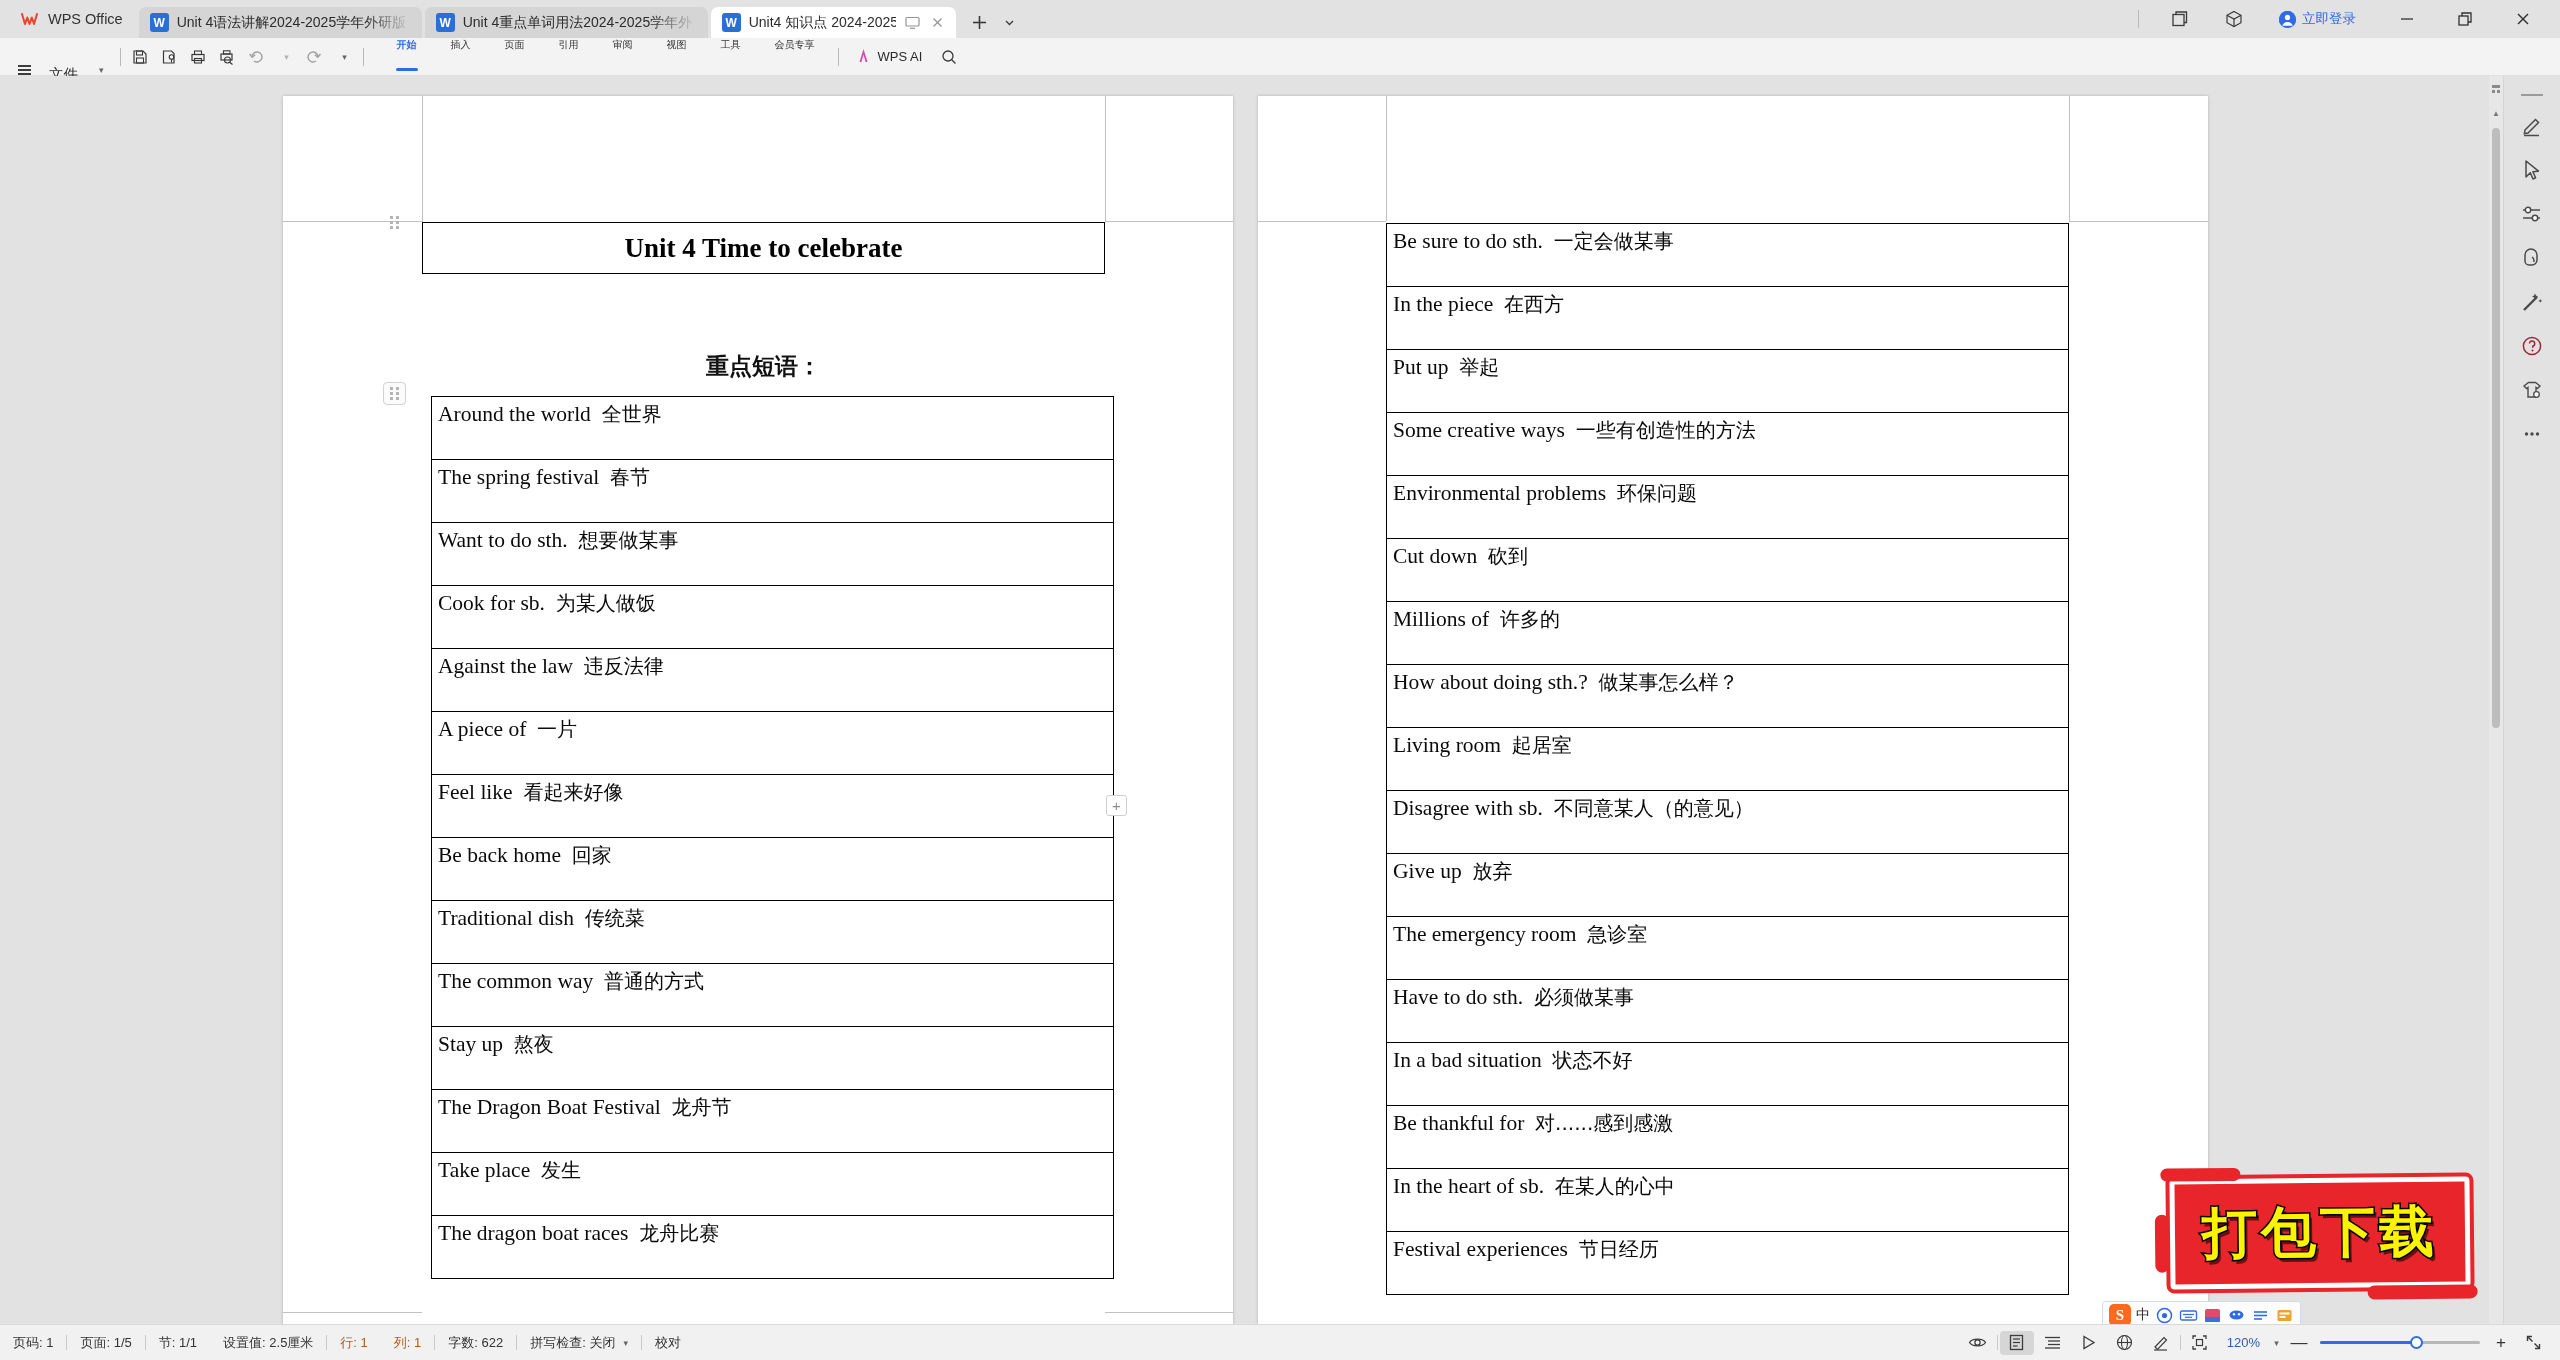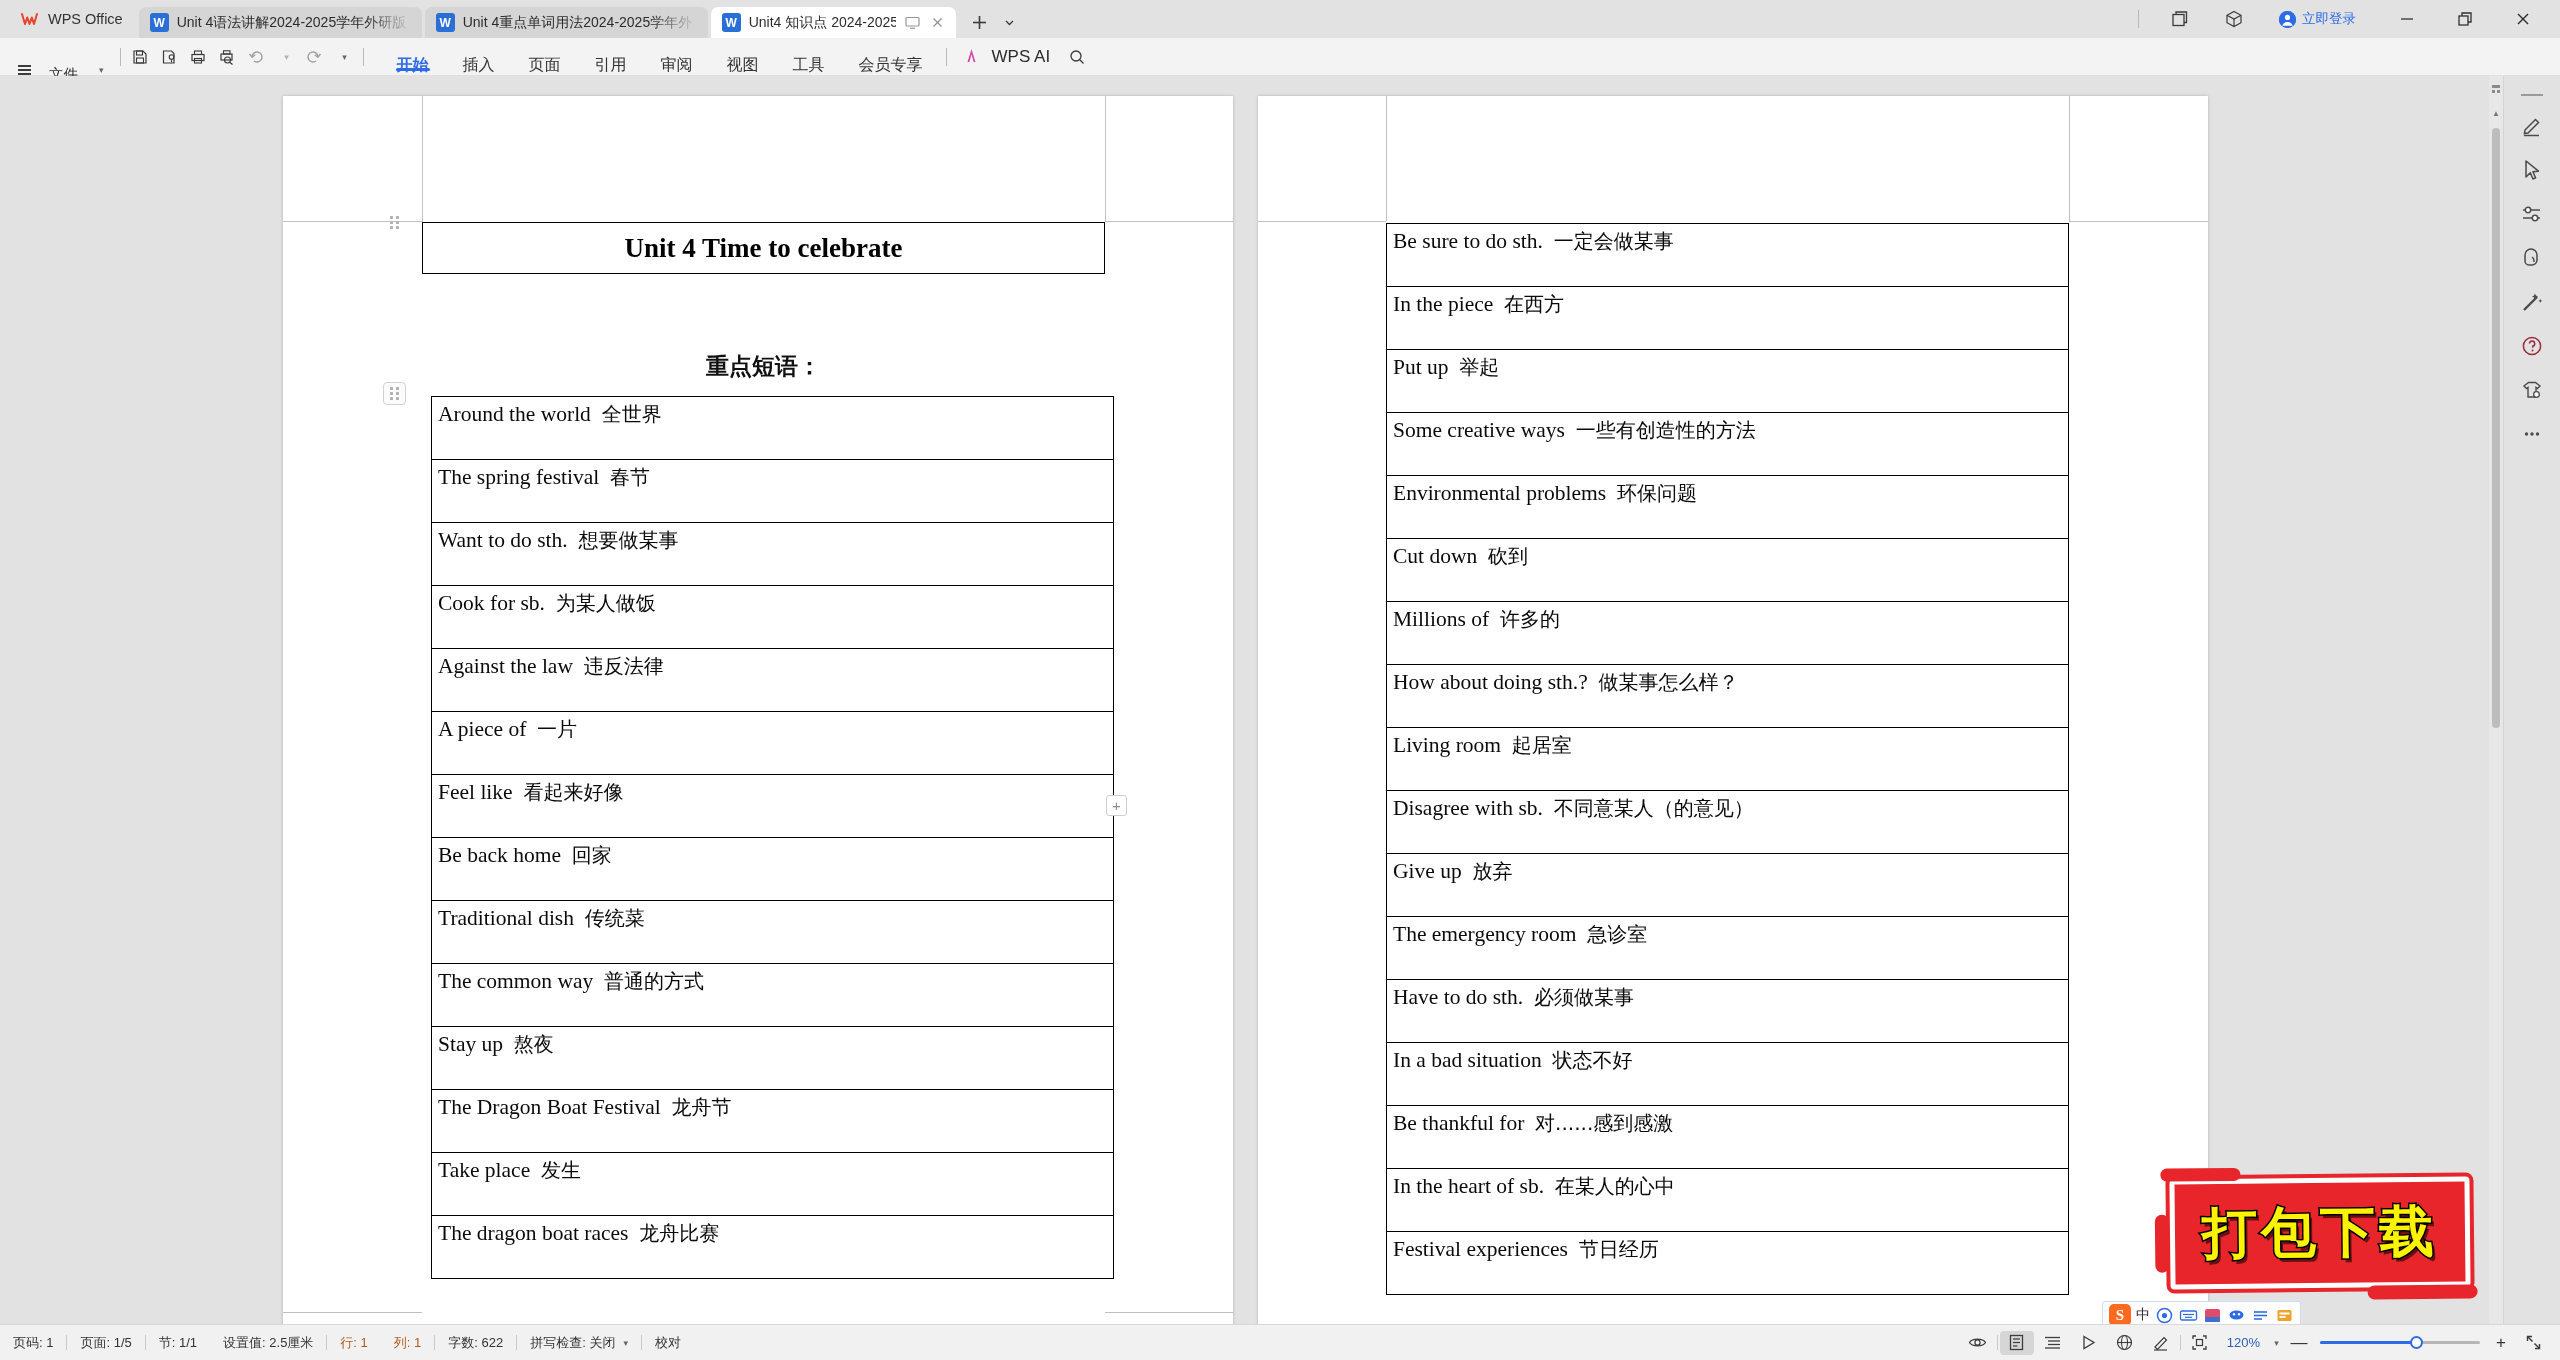--- a/index.html
+++ b/index.html
@@ -103,31 +103,31 @@
   .caret { font-size: 9px; color: #666; margin-left: 3px; }
   .qa-group { display: flex; align-items: center; gap: 2px; }
   .qa-btn {
     width: 27px; height: 28px; display: flex; align-items: center; justify-content: center;
     color: #3a3a3a;
   }
   .qa-btn.dim { opacity: .45; }
   .rib-tabs { display: flex; align-items: center; height: 38px; margin-left: 10px; }
   .rib-tab {
     position: relative; padding: 0 17px; height: 38px;
-    display: flex; align-items: flex-end; font-size: 16px; color: #333;
+    display: flex; align-items: flex-start; font-size: 10px; color: #333;
     white-space: nowrap;
   }
   .rib-tab.active { color: #2e6be6; font-weight: 700; }
   .rib-tab.active::after {
     content: ""; position: absolute; left: 16px; right: 16px; bottom: 5px;
     height: 2.5px; background: #2e6be6; border-radius: 2px;
   }
   .ai-btn {
-    display: flex; align-items: center; gap: 12px; padding: 0 10px;
-    height: 28px; font-size: 17px; color: #2b2b2b; white-space: nowrap;
+    display: flex; align-items: center; gap: 6px; padding: 0 10px;
+    height: 28px; font-size: 13px; color: #2b2b2b; white-space: nowrap;
   }
   .ai-mark { color: #d44aa8; font-size: 15px; font-weight: 700; }
   .search-btn { width: 34px; height: 30px; display:flex; align-items:center; justify-content:center; }
 
   
   .workspace {
     position: absolute; top: 76px; left: 0; width: 2560px; height: 1254px;
     background: #e2e2e2; overflow: hidden;
   }
 

